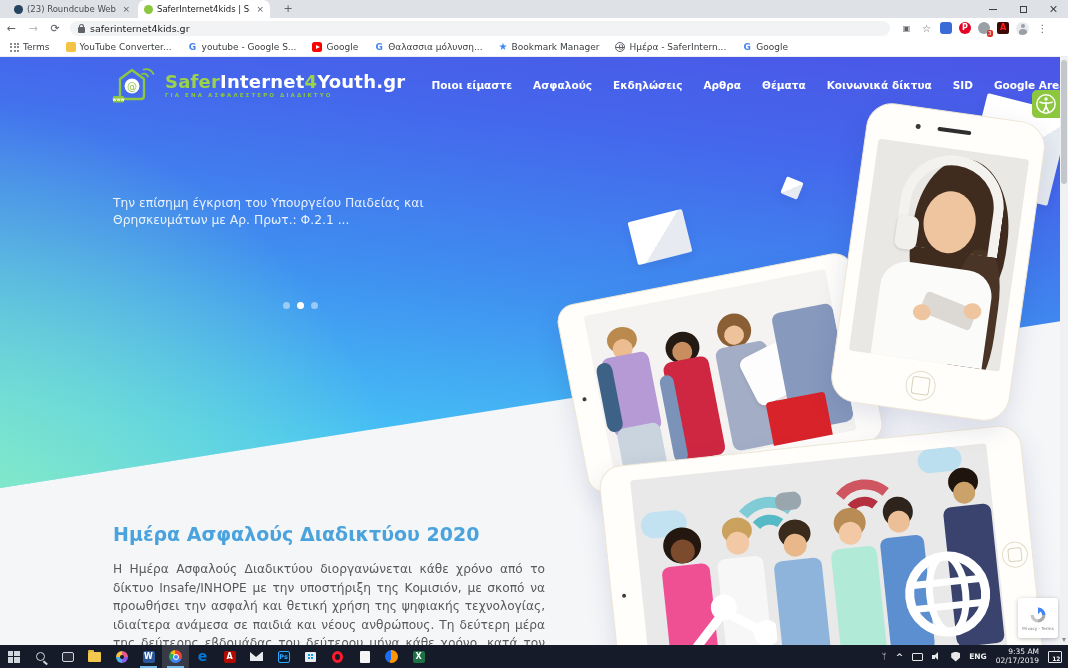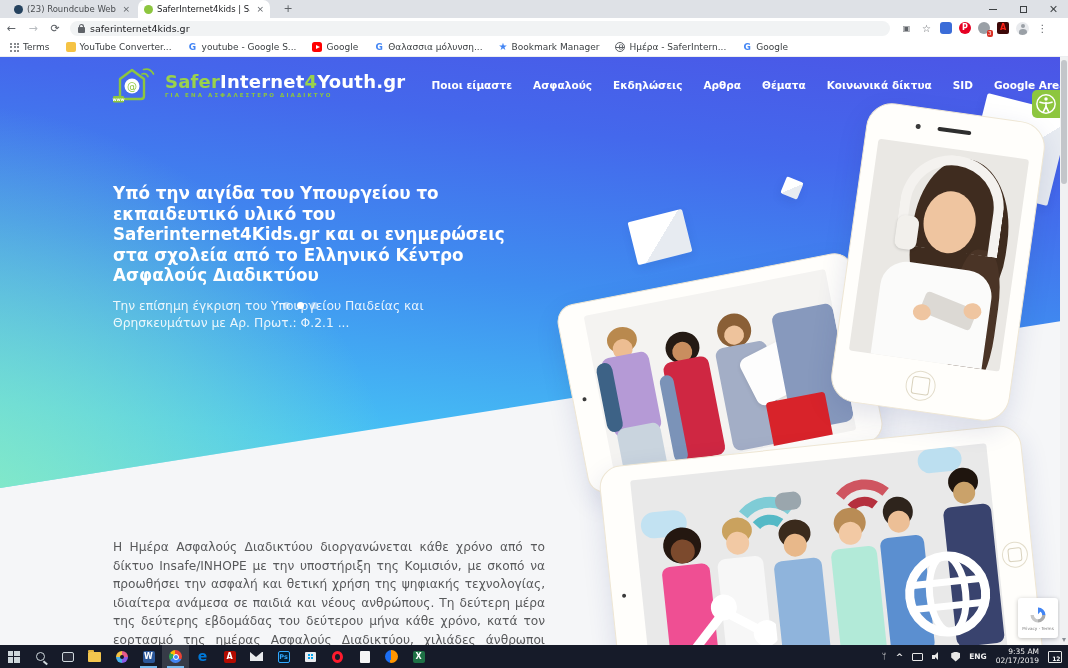--- a/index.html
+++ b/index.html
@@ -413,30 +413,30 @@
         <circle cx="12" cy="12" r="10" stroke="#fff" stroke-width="1.6" fill="none"></circle>
         <circle cx="12" cy="6.6" r="1.9" fill="#fff"></circle>
         <path d="M5.5 10 q6.5 2.4 13 0" stroke="#fff" stroke-width="1.8" fill="none" stroke-linecap="round"></path>
         <line x1="12" y1="10.5" x2="12" y2="15" stroke="#fff" stroke-width="1.8" stroke-linecap="round"></line>
         <line x1="12" y1="15" x2="9" y2="20.5" stroke="#fff" stroke-width="1.8" stroke-linecap="round"></line>
         <line x1="12" y1="15" x2="15" y2="20.5" stroke="#fff" stroke-width="1.8" stroke-linecap="round"></line>
       </svg>
     </div>
 
     <div class="hero-copy">
-      <h1>Υπό την αιγίδα του Υπουργείου το εκπαιδευτικό υλικό του Saferinternet4Kids.gr και οι ενημερώσεις στα σχολεία από το Ελληνικό Κέντρο Ασφαλούς Διαδικτύου</h1>
       <p>Την επίσημη έγκριση του Υπουργείου Παιδείας και Θρησκευμάτων με Αρ. Πρωτ.: Φ.2.1 ...</p>
     </div>
     <div class="dots">
       <span class="dot"></span>
       <span class="dot on"></span>
       <span class="dot"></span>
     </div>
 
     <div class="section-copy">
+      <h2>Ημέρα Ασφαλούς Διαδικτύου 2020</h2>
       <p>Η Ημέρα Ασφαλούς Διαδικτύου διοργανώνεται κάθε χρόνο από το δίκτυο Insafe/INHOPE με την υποστήριξη της Κομισιόν, με σκοπό να προωθήσει την ασφαλή και θετική χρήση της ψηφιακής τεχνολογίας, ιδιαίτερα ανάμεσα σε παιδιά και νέους ανθρώπους. Τη δεύτερη μέρα της δεύτερης εβδομάδας του δεύτερου μήνα κάθε χρόνο, κατά τον εορτασμό της ημέρας Ασφαλούς Διαδικτύου, χιλιάδες άνθρωποι ενώνονται για να ευαισθητοποιήσουν σε θέματα σχετικά με την ασφάλεια στο διαδίκτυο, συμμετέχοντας</p>
     </div>
 
     <div class="recaptcha">
       <svg width="20" height="20" viewBox="0 0 24 24">
         <path d="M12 3 a9 9 0 0 1 9 9 h-4 a5 5 0 0 0 -5 -5 z" fill="#4285f4"></path>
         <path d="M21 12 a9 9 0 0 1 -9 9 v-4 a5 5 0 0 0 5 -5 z" fill="#ababab"></path>
         <path d="M12 21 a9 9 0 0 1 -9 -9 h4 a5 5 0 0 0 5 5 z" fill="#c7c7c7"></path>
         <path d="M12 3 l4 4 -4 4 z" fill="#4285f4"></path>
       </svg>

